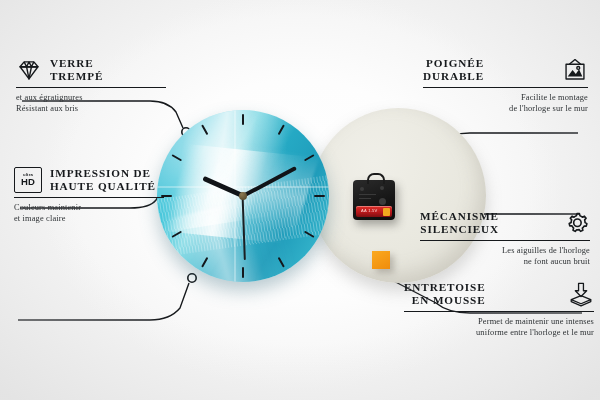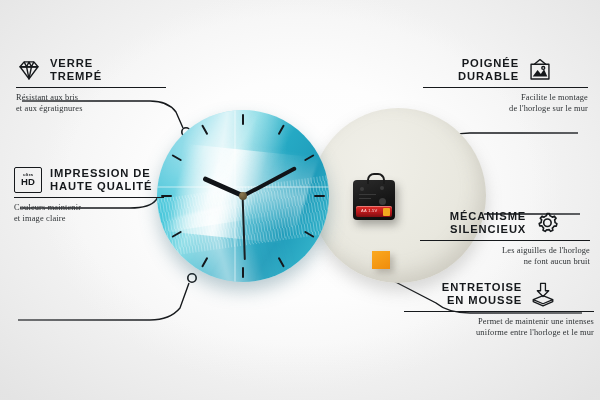--- a/index.html
+++ b/index.html
@@ -79,23 +79,23 @@
         box-shadow:inset 0 1px 0 rgba(255,255,255,.35);}
   .batt-plus{position:absolute;right:2px;top:1.5px;width:7px;height:8px;background:#f0a81f;border-radius:1px;}
   .batt-txt{position:absolute;left:5px;top:2px;font-size:4px;color:#ffd9d9;letter-spacing:.3px;
         font-family:"Liberation Sans",sans-serif;}
 
   
   .callout{position:absolute;}
   .c-left{text-align:left;}
   .c-right{text-align:right;}
   .head{display:flex;align-items:center;gap:8px;}
-  .c-right .head{justify-content:center;}
+  .c-right .head{justify-content:space-between;}
   .title{
-    font-family:Liberation Sans, sans-serif;
+    font-family:Liberation Serif, serif;
     font-weight:700;font-size:11.2px;line-height:13px;letter-spacing:.9px;
     color:#16191c;text-transform:uppercase;
   }
   .rule{height:1.4px;background:#16191c;margin:4px 0 4px;}
   .desc{
     font-family:"Liberation Serif", serif;
     font-size:8.4px;line-height:11px;color:#2c3033;letter-spacing:.15px;
   }
   .ico{width:26px;height:26px;flex:0 0 26px;color:#16191c;}
   .ico svg{display:block;width:26px;height:26px;}
@@ -188,22 +188,22 @@
           <path d="M10 6 L13 12 L16 6 M22 6 L19 12 L16 6"></path>
           <path d="M5 12 L13 12 L19 12 L27 12 M13 12 L16 27 L19 12"></path>
         </svg>
       </span>
       <span>
         <span class="title" style="display:block">VERRE</span>
         <span class="title" style="display:block">TREMPÉ</span>
       </span>
     </div>
     <div class="rule"></div>
+    <div class="desc">et aux égratignures</div>
     <div class="desc">Résistant aux bris</div>
-    <div class="desc">et aux égratignures</div>
   </div>
 
   <div class="callout c-left" style="left:14px;top:167px;width:150px;">
     <div class="head">
       <span class="hdbox">
         <span class="hd-small">ultra</span>
         <span class="hd-big">HD</span>
       </span>
       <span>
         <span class="title" style="display:block">IMPRESSION DE</span>

